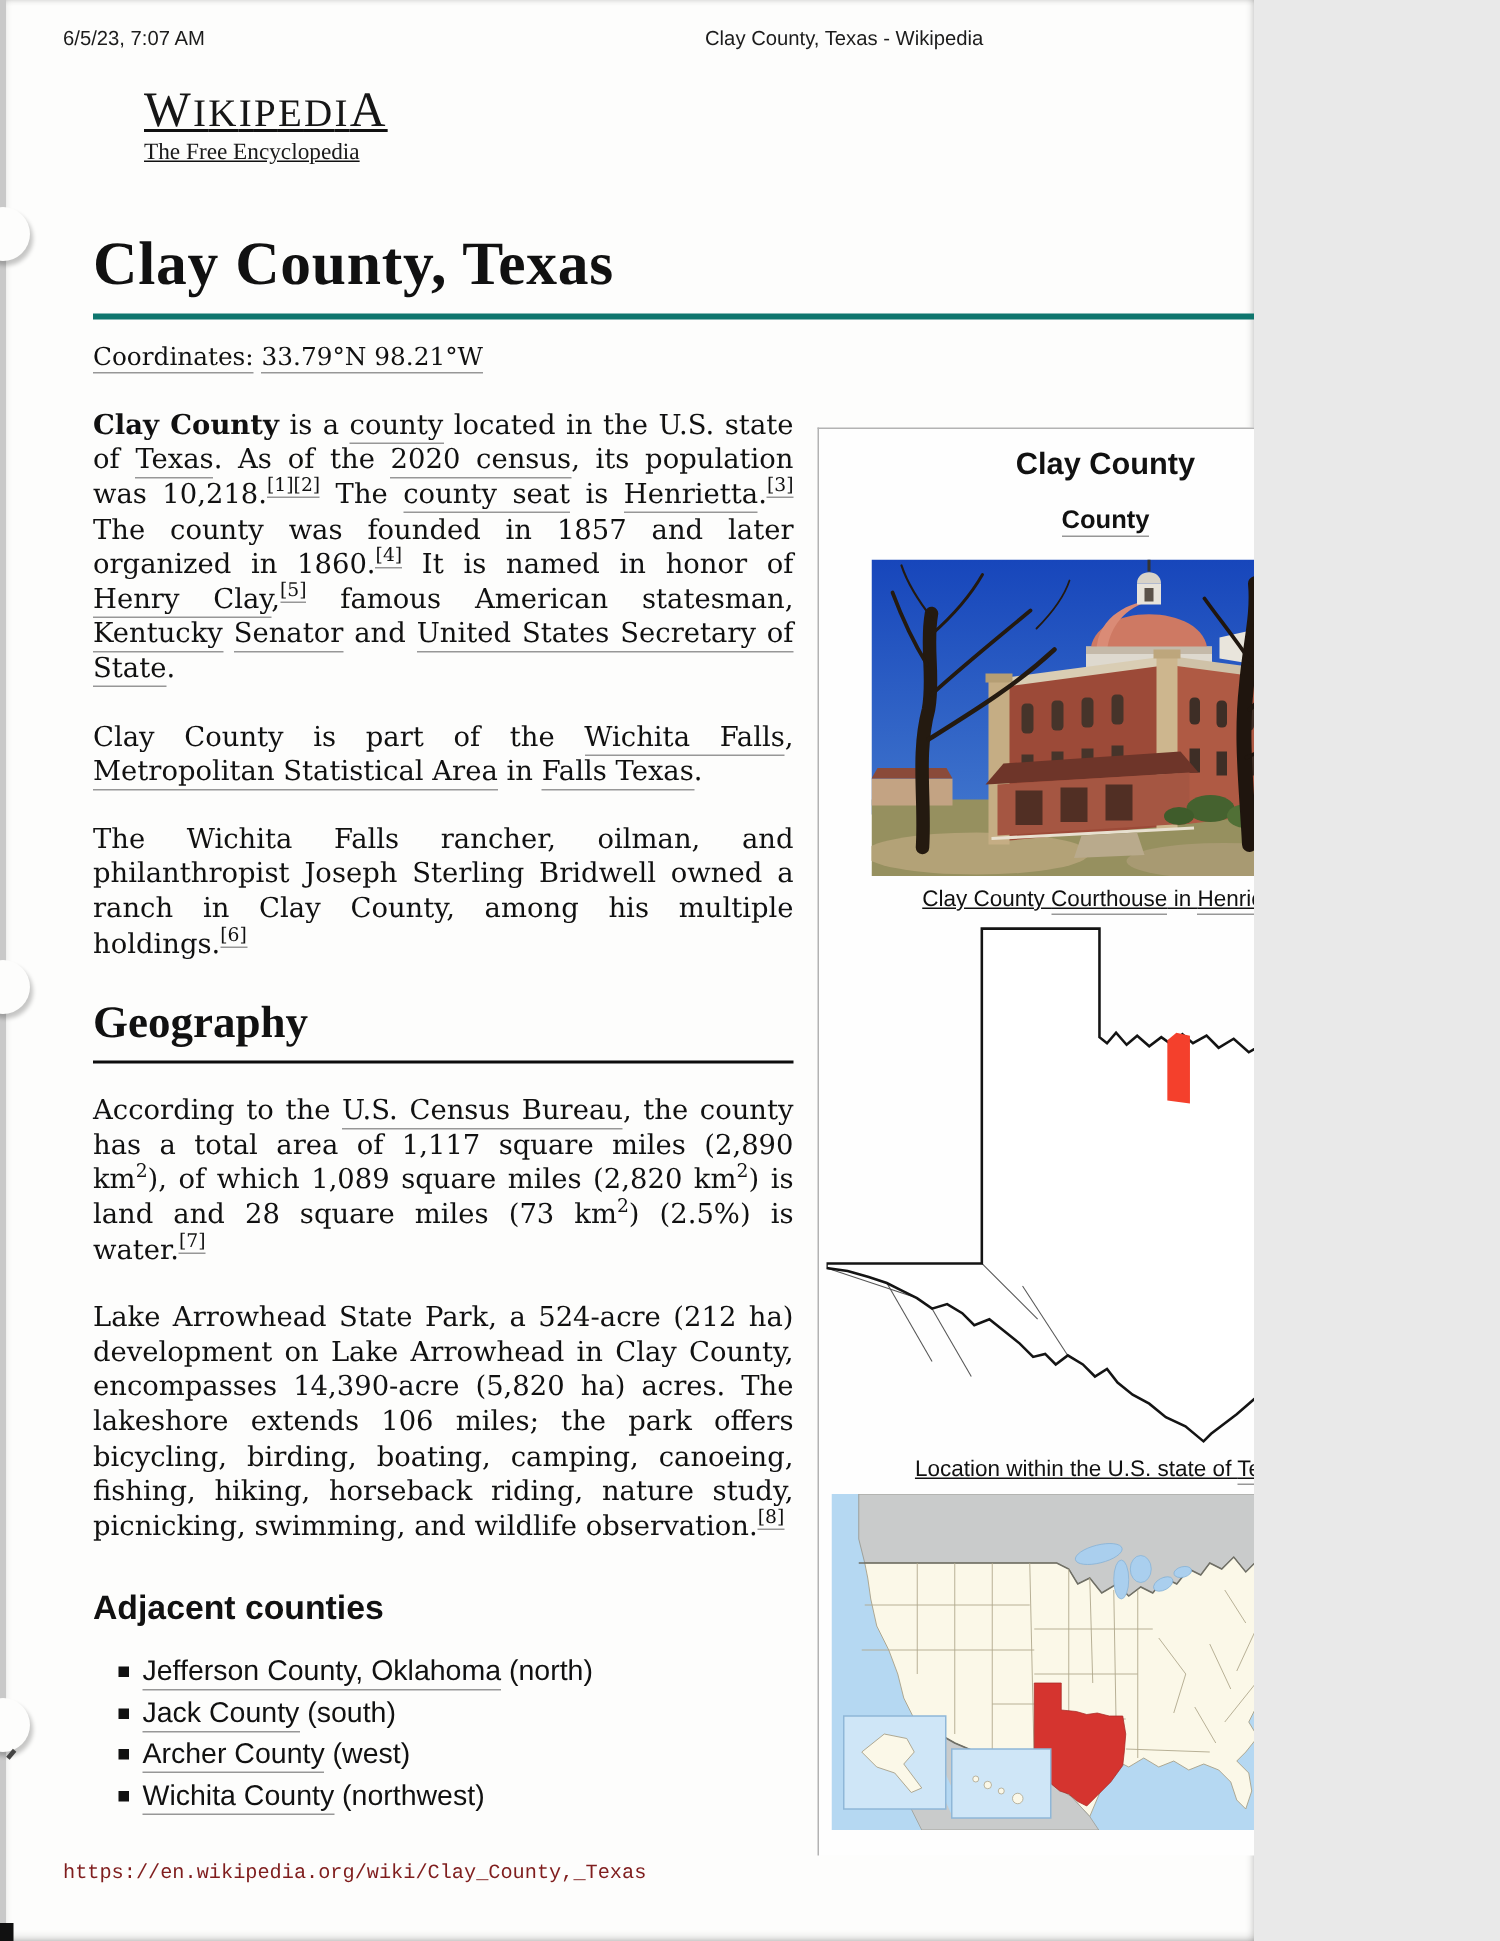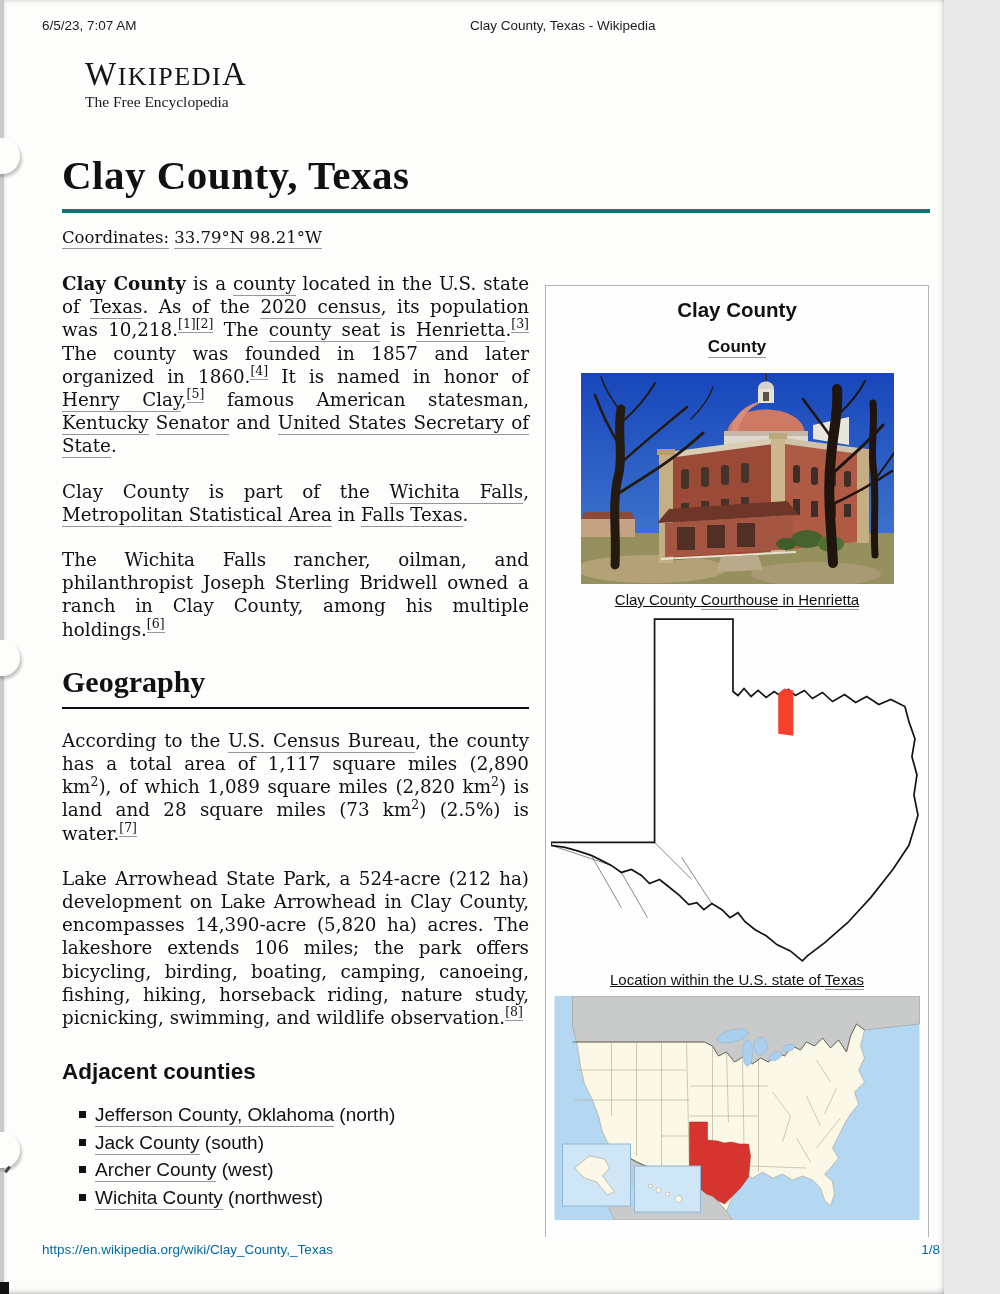--- a/index.html
+++ b/index.html
@@ -1,24 +1,24 @@
 <!DOCTYPE html>
 <html><head>
 <meta charset="utf-8">
 <style>
   html,body{margin:0;padding:0;background:#e9e9e9;}
-  .page{position:relative;width:944px;height:1294px;background:#fdfdfc;overflow:hidden;
+  .page{position:relative;width:836px;height:1294px;background:#fdfdfc;overflow:hidden;
         box-shadow:inset 5px 0 7px -5px rgba(0,0,0,.45), inset -4px 0 6px -4px rgba(0,0,0,.25),
                    inset 0 -5px 7px -5px rgba(0,0,0,.3), inset 0 4px 5px -4px rgba(0,0,0,.12);
         font-family:"DejaVu Serif", serif;color:#111;}
   .edge-left{position:absolute;left:0;top:0;width:4px;height:1294px;background:#c9c9c9;}
   .hdr{position:absolute;top:18px;font-family:"Liberation Sans", sans-serif;font-size:13.5px;color:#1c1c1c;}
   .hdr-left{left:42px;}
   .hdr-center{left:470px;}
-  .logo{position:absolute;left:85px;top:56px;}
+  .logo{position:absolute;left:96px;top:56px;text-decoration:underline;}
   .wordmark{font-family:"Liberation Serif", serif;font-size:26px;letter-spacing:1.5px;color:#161616;}
   .wordmark .cap{font-size:33px;}
   .tagline{font-family:"Liberation Serif", serif;font-size:15.5px;margin-top:0px;color:#1a1a1a;}
   .h1-wrap{position:absolute;left:62px;top:152px;width:868px;border-bottom:4px solid #0f766e;padding-bottom:11px;}
   .h1{font-family:"Liberation Serif", serif;font-weight:700;font-size:41px;line-height:46px;margin:0;letter-spacing:.5px;}
   .coords{position:absolute;left:62px;top:216px;font-size:16.5px;margin-top:12px;}
   .col{position:absolute;left:62px;top:272px;width:467px;font-size:18.3px;line-height:23.2px;text-align:justify;}
   .col p{margin:0 0 22px 0;}
   h2.sect{font-family:"Liberation Serif", serif;font-weight:700;font-size:30px;line-height:34px;margin:24px 0 20px 0;
           padding-bottom:8px;border-bottom:2.5px solid #0d0d0d;text-align:left;}
@@ -32,21 +32,21 @@
   sup.s2{font-size:12.5px;}
   
   .infobox{position:absolute;left:545px;top:285px;width:384px;height:952px;border:1px solid #b3b3b3;border-bottom:none;
            background:#fefefe;font-family:"Liberation Sans", sans-serif;box-sizing:border-box;}
   .ib-title{margin-top:12px;text-align:center;font-weight:700;font-size:20.5px;}
   .ib-sub{margin-top:15px;text-align:center;font-weight:700;font-size:17px;}
   .ib-img{display:block;margin:16px auto 0 auto;}
   .ib-cap{margin-top:6px;text-align:center;font-size:15px;line-height:20px;text-decoration:underline;}
   .map{display:block;margin:6px auto 0 auto;}
   
-  .ftr{position:absolute;top:1242px;font-family:Liberation Sans, sans-serif;font-size:13.5px;color:#0369a1;}
+  .ftr{position:absolute;top:1242px;font-family:Liberation Mono, monospace;font-size:13.5px;color:#7f1d1d;}
   .ftr-left{left:42px;}
   .ftr-right{left:880px;width:60px;text-align:right;}
   
   .curl{position:absolute;left:-16px;width:36px;height:36px;border-radius:50%;background:#fdfdfc;
         box-shadow:2px 3px 3px rgba(0,0,0,.22);}
   .mark-tr{position:absolute;left:992px;top:3px;width:8px;height:7px;background:#161616;transform:rotate(12deg);}
   .mark-bl{position:absolute;left:0px;top:1282px;width:9px;height:12px;background:#111;}
   .tick{position:absolute;left:6px;top:1166px;width:3px;height:7px;background:#444;transform:rotate(40deg);}
 </style>
 </head>

